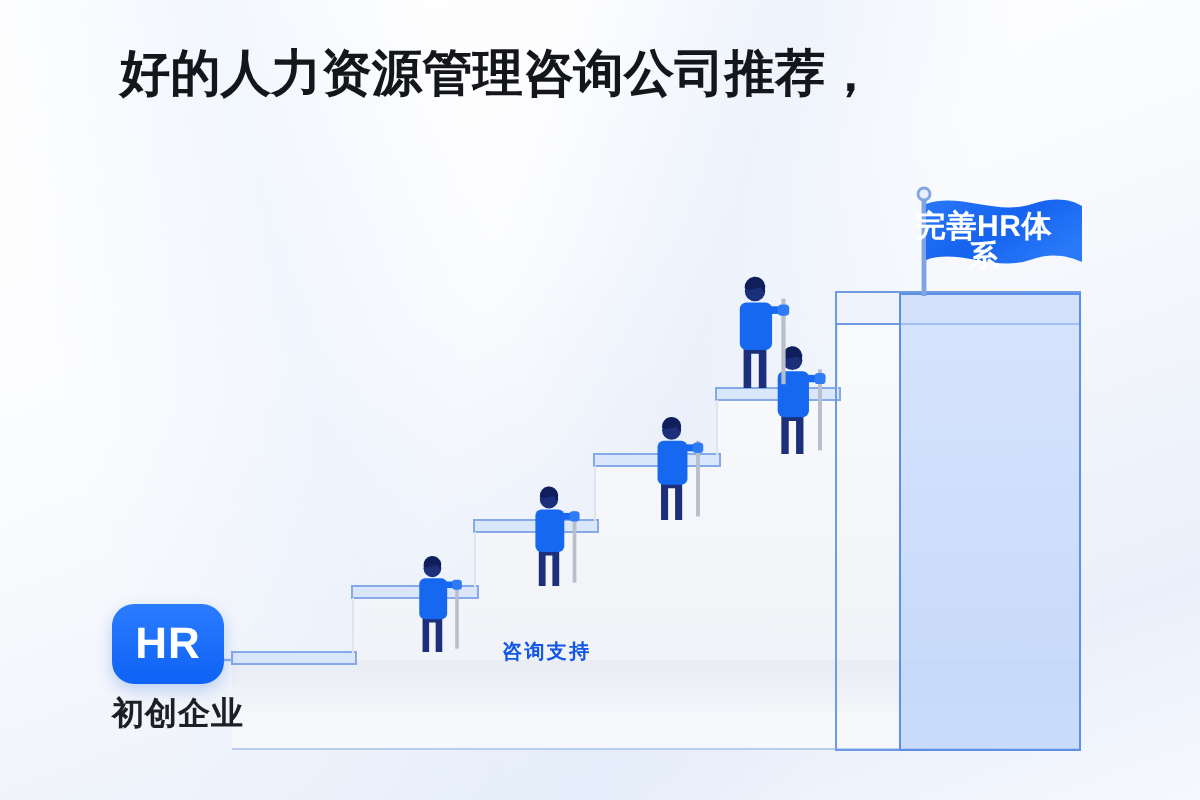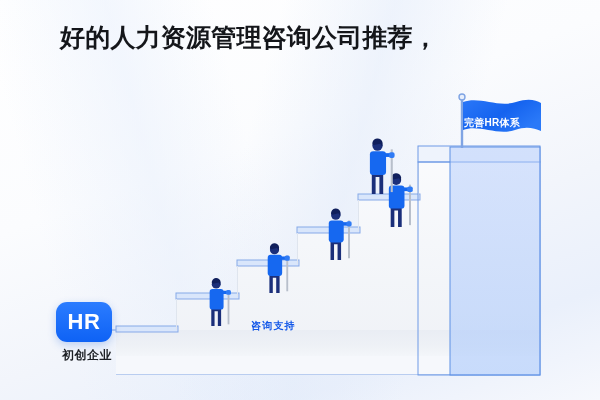--- a/index.html
+++ b/index.html
@@ -60,21 +60,21 @@
     font-size: 22px;
     font-weight: 700;
     letter-spacing: .5px;
     display: flex;
     align-items: center;
     justify-content: center;
     box-shadow: 0 3px 8px rgba(20,90,220,.25);
   }
   .hr-caption {
     margin-top: 5px;
-    font-size: 12px;
+    font-size: 16px;
     font-weight: 700;
     color: #1c1f24;
     letter-spacing: .5px;
     white-space: nowrap;
   }
 
   
   .support-label {
     position: absolute;
     left: 251px;
@@ -84,25 +84,25 @@
     color: #1257e8;
     letter-spacing: 1.2px;
     white-space: nowrap;
   }
 
   
   .flag-wrap { position: absolute; left: 443px; top: 96px; }
   .flag-label {
     position: absolute;
     left: 13px;
-    top: 22px;
+    top: 10px;
     width: 72px;
     text-align: center;
     color: #ffffff;
-    font-size: 10px;
+    font-size: 15px;
     font-weight: 700;
     letter-spacing: .3px;
     line-height: 1;
     pointer-events: none;
   }
 </style>
 </head>
 <body>
 
 <div id="canvas">

